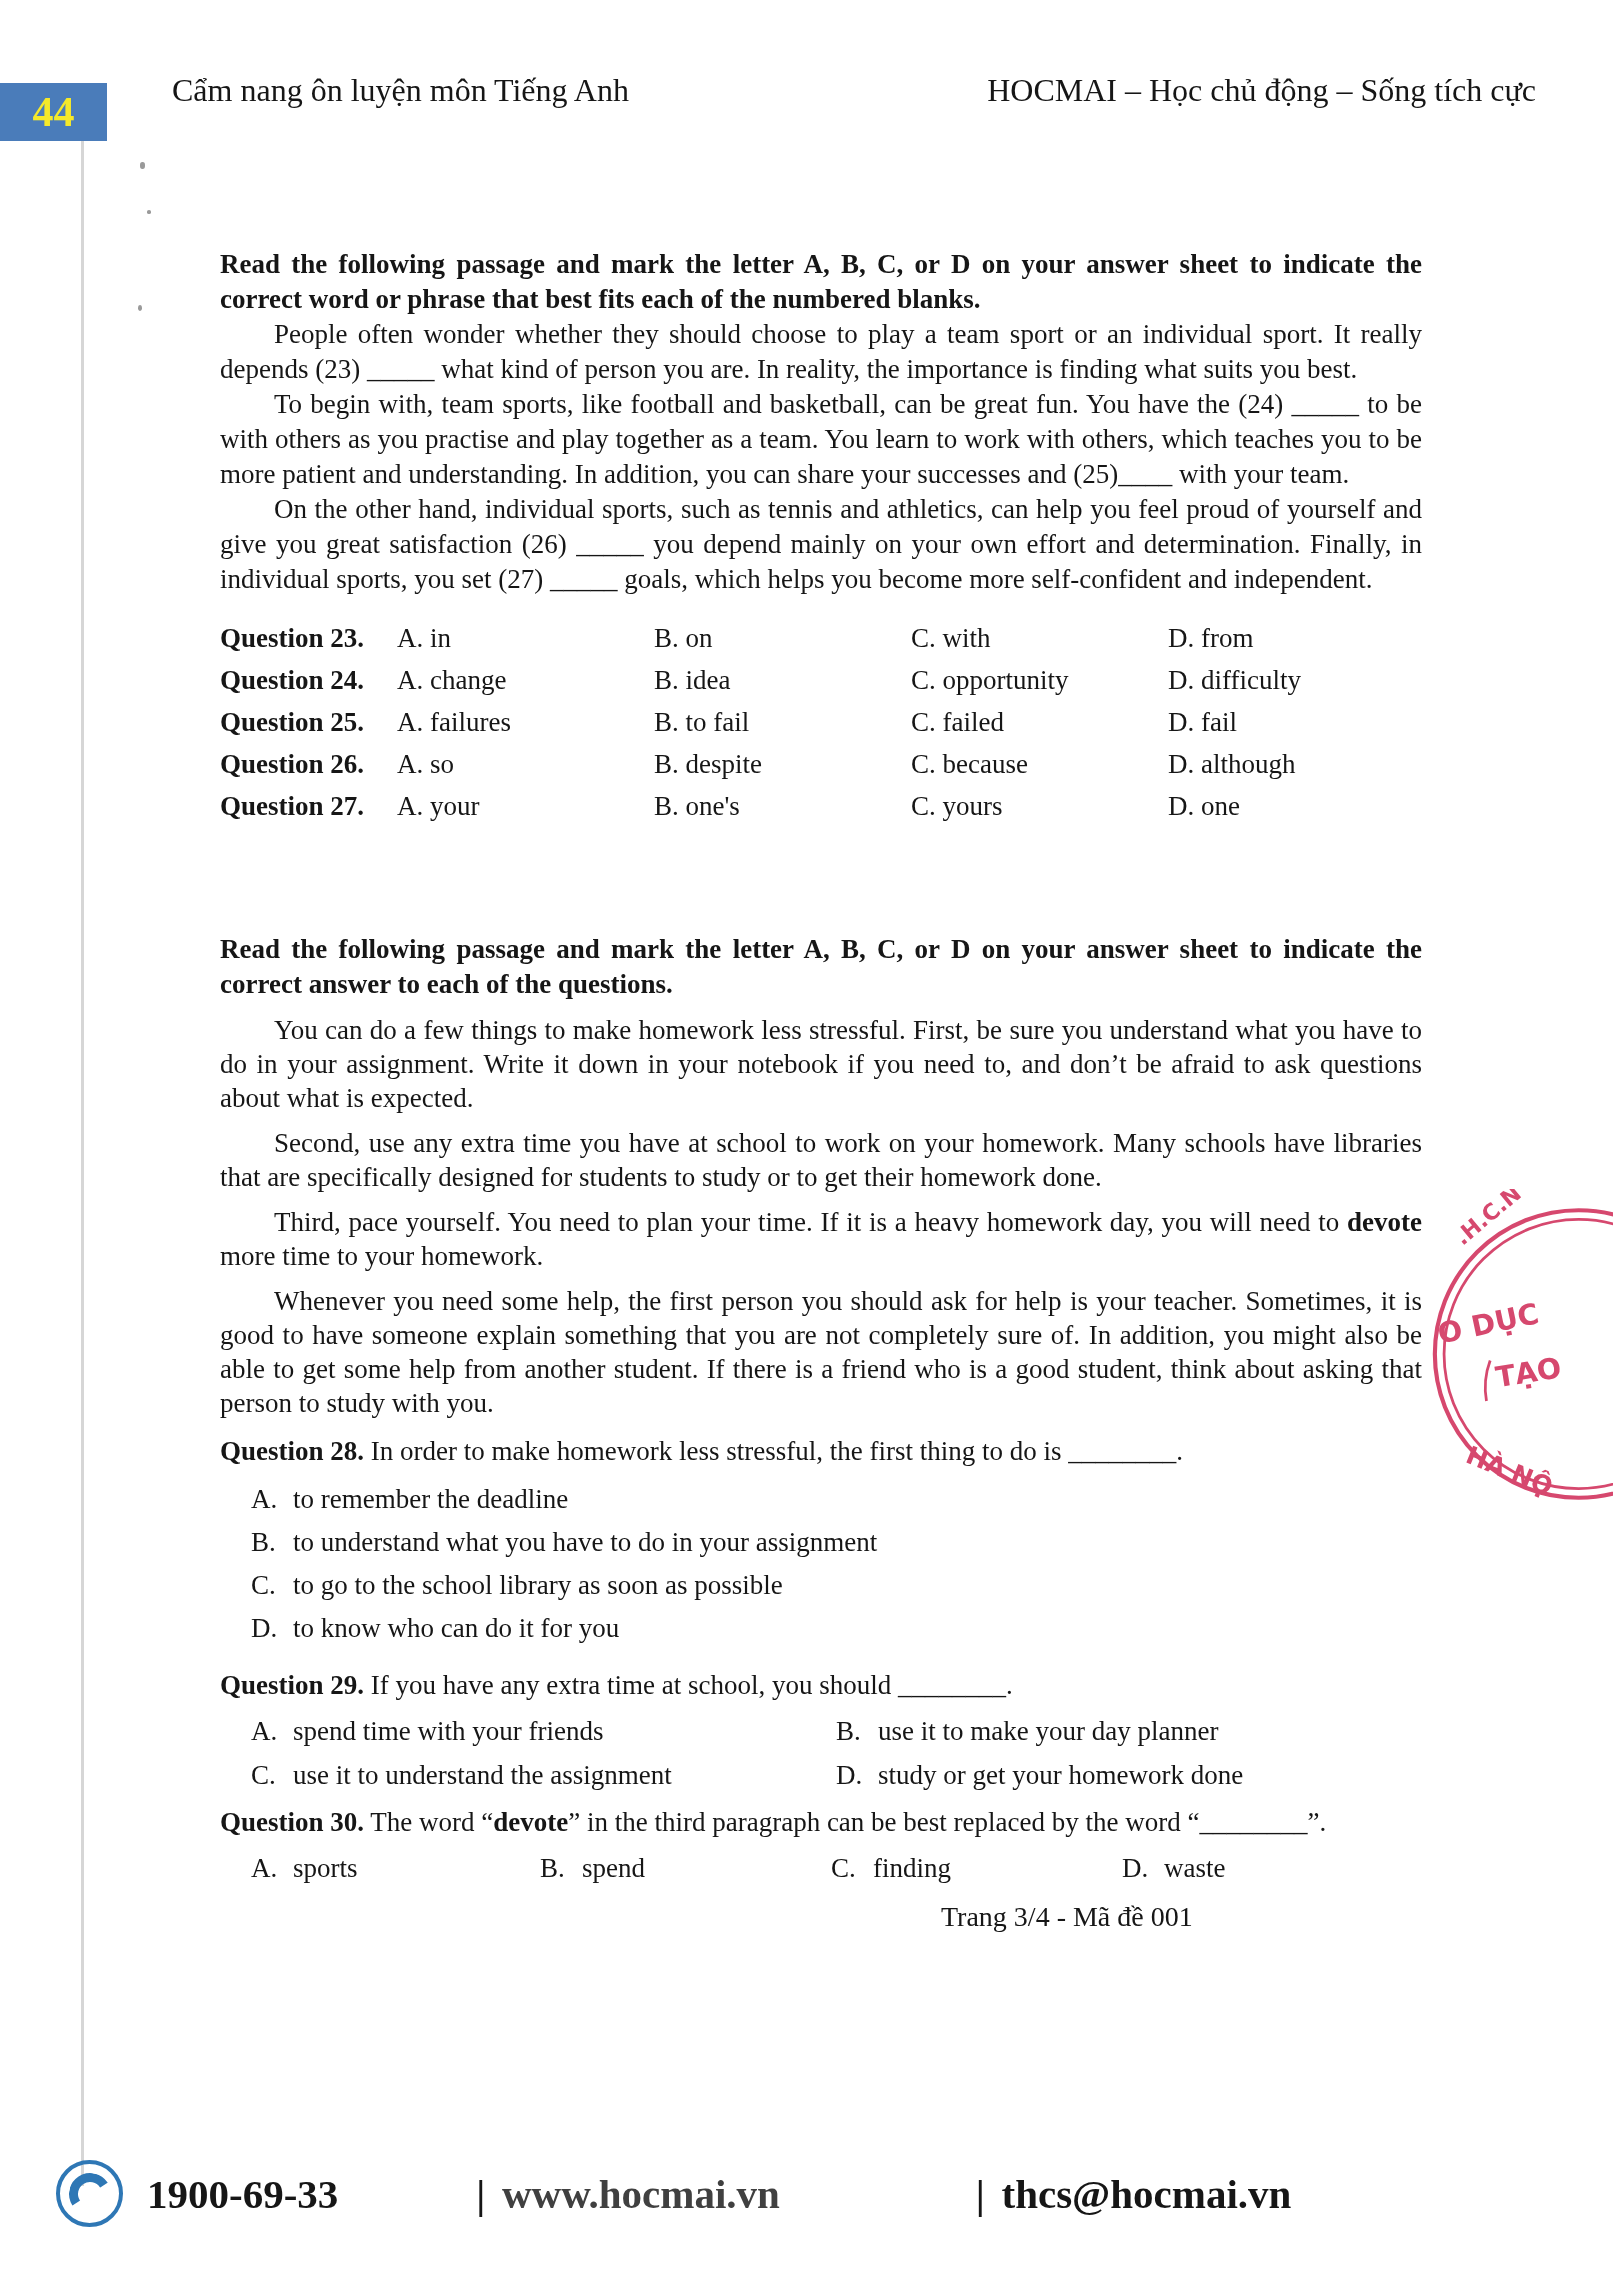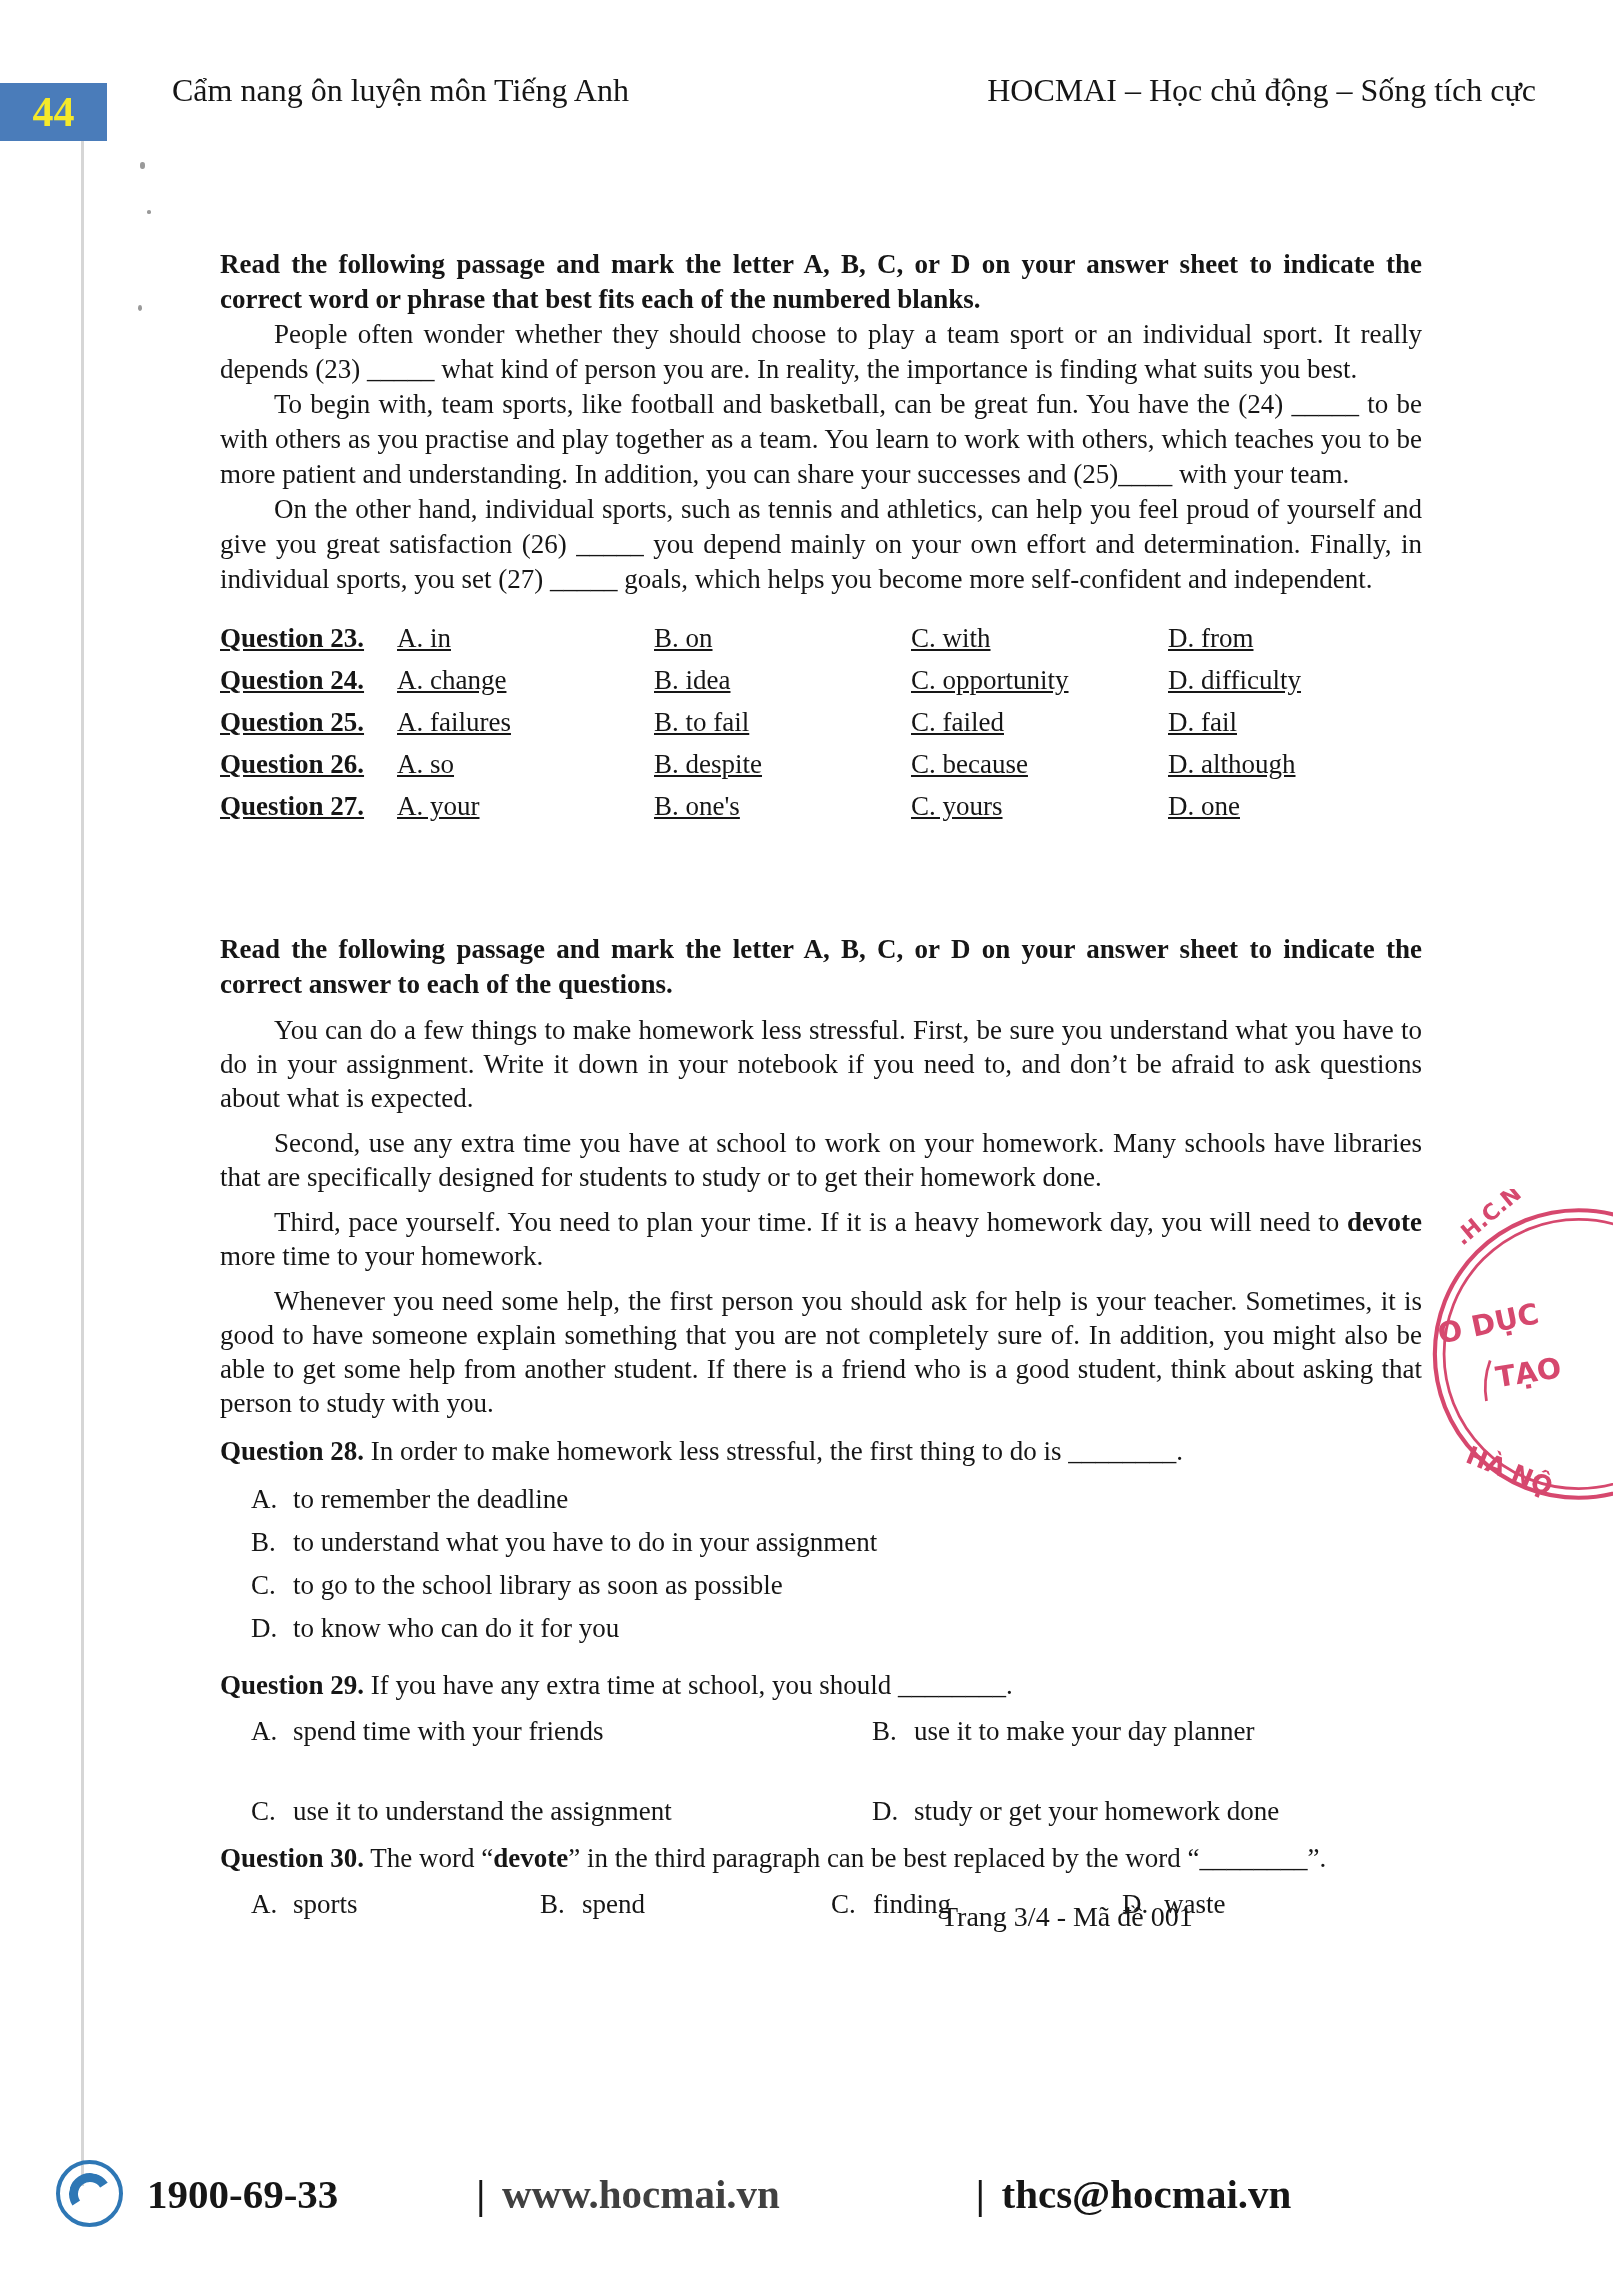--- a/index.html
+++ b/index.html
@@ -33,31 +33,31 @@
     margin:0; font-weight:bold; 
     font-size:27px; line-height:35px; text-align:justify;
   }
   .para { margin:0; font-size:27px; line-height:35px; text-align:justify; text-indent:54px; }
   .s2 .para { margin-top:11px; line-height:34px; }
   .s2 .instruction { margin-bottom:3.7px; }
 
   
   .qtable { margin-top:20px; font-size:27px; }
   .qrow { display:grid; grid-template-columns:177px 257px 257px 257px auto; line-height:42px; }
-  .qrow span { white-space:nowrap;text-decoration:underline; }
+  .qrow span { white-space:nowrap; }
   .qlabel { font-weight:bold; }
 
   
   .s3 { font-size:27px; }
   .qline { line-height:39px; }
   .qline b { font-weight:bold; }
   .opt-col { margin-top:7.4px; margin-bottom:16px; }
   .opt-line { padding-left:31px; line-height:43px; }
   .letter { display:inline-block; width:42px; }
-  .opt-2col { display:grid; grid-template-columns:585px auto; padding-left:31px; line-height:44px; margin-top:3.7px; margin-bottom:5.5px;gap:36px; }
+  .opt-2col { display:grid; grid-template-columns:585px auto; padding-left:31px; line-height:44px; margin-top:3.7px; margin-bottom:5.5px; }
   .opt-4col { display:grid; grid-template-columns:289px 291px 291px auto; padding-left:31px; line-height:46px; margin-top:3.7px; }
 
   .trang { position:absolute; left:941px; top:1901px; font-size:28px; }
 
   
   .stamp { position:absolute; left:1429px; top:1189px; }
 
   
   .contact { position:absolute; left:56px; top:2160px; display:flex; align-items:center; font-size:41px; font-weight:bold; white-space:nowrap; }
   .phone-icon { position:relative; width:59px; height:59px; border:4.6px solid #2e77b5; border-radius:50%; margin-right:24px; flex:0 0 auto; }

